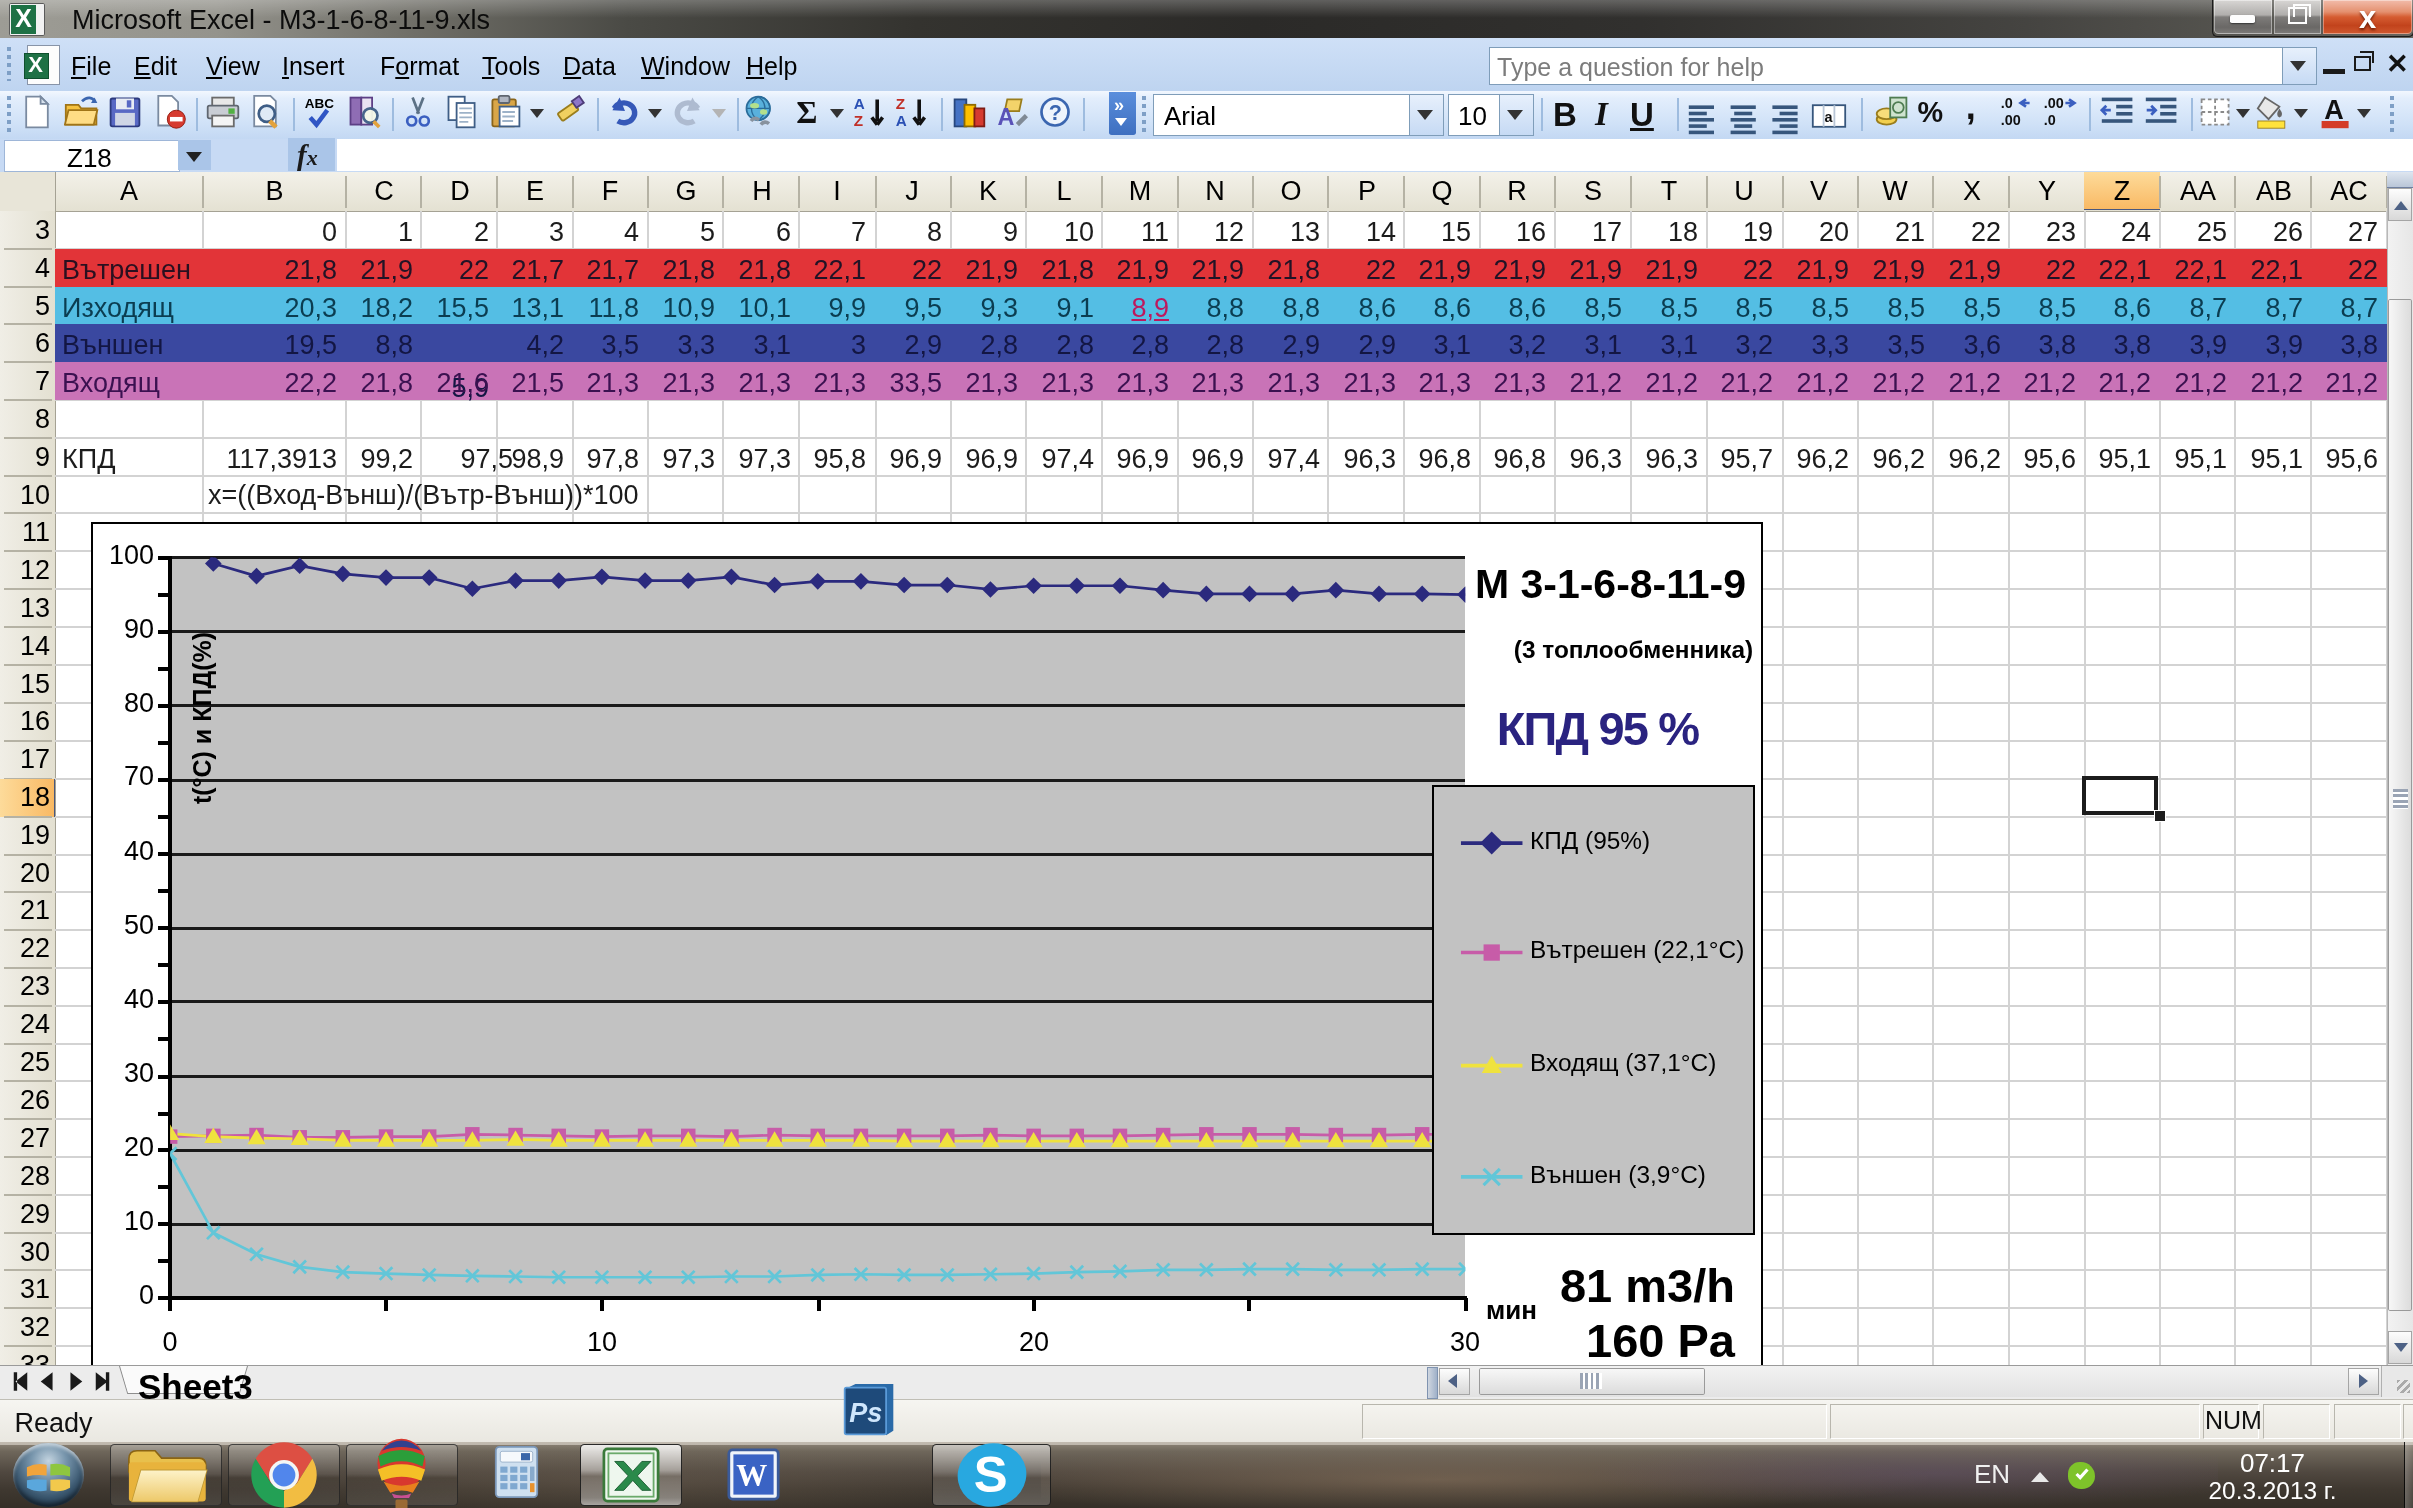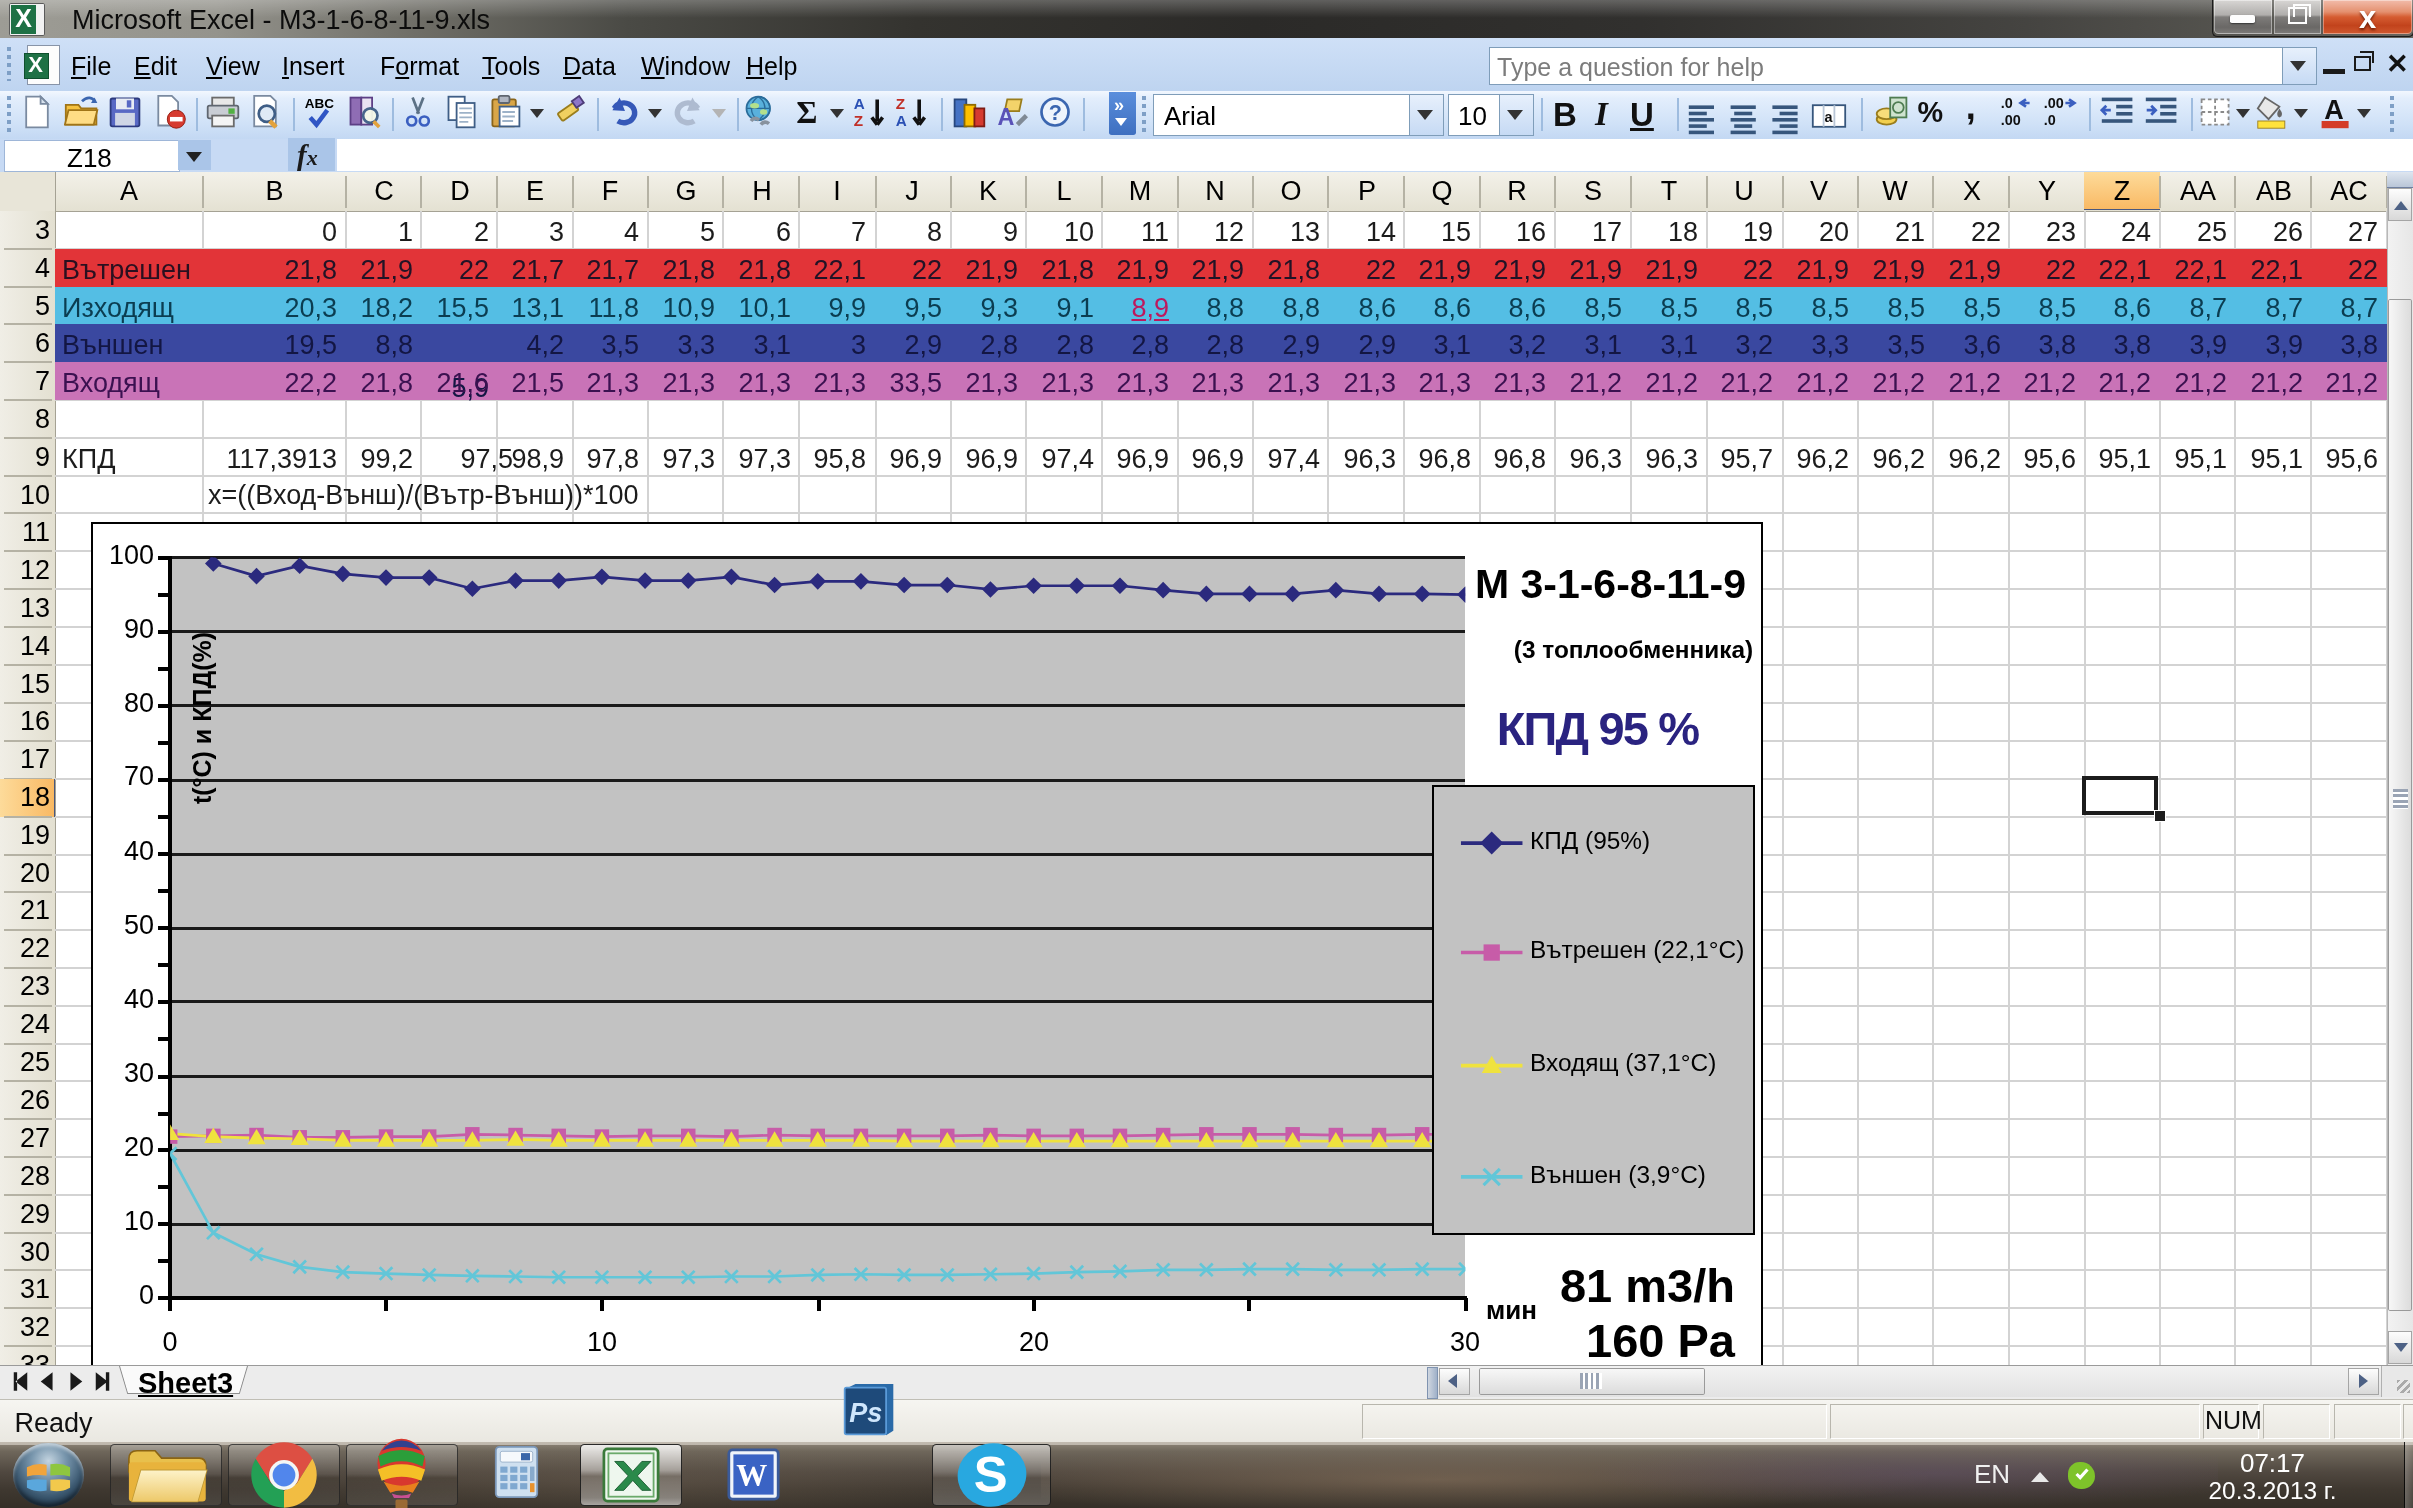--- a/index.html
+++ b/index.html
@@ -879,21 +879,21 @@
 <div class="abs" style="left:34px;top:1367px;width:27px;height:29px;"><svg width="27" height="29" viewBox="0 0 32 32">
       <path d="M22 5 L8 16 L22 27 Z" fill="#1a1a1a"></path>
     </svg></div>
 <div class="abs" style="left:62px;top:1367px;width:27px;height:29px;"><svg width="27" height="29" viewBox="0 0 32 32">
       <path d="M10 5 L24 16 L10 27 Z" fill="#1a1a1a"></path>
     </svg></div>
 <div class="abs" style="left:89px;top:1367px;width:27px;height:29px;"><svg width="27" height="29" viewBox="0 0 32 32">
       <path d="M8 5 L22 16 L8 27 Z M20 5 h4 v22 h-4 z" fill="#1a1a1a"></path>
     </svg></div>
 <div class="abs" style="left:119px;top:1366px;width:127px;height:32px;background:#fafafa;border-left:1.8px solid #8a8a8a;border-right:1.8px solid #8a8a8a;border-bottom:1.8px solid #8a8a8a;transform:perspective(54px) rotateX(-14deg);transform-origin:top;"></div>
-<div class="abs" style="left:138px;top:1367px;font-size:29px;font-weight:bold;color:#000;text-decoration:underline;">Sheet3</div>
+<div class="abs" style="left:138px;top:1367px;font-size:35px;font-weight:bold;color:#000;">Sheet3</div>
 <div class="abs" style="left:1427px;top:1367px;width:9px;height:30px;background:linear-gradient(90deg,#cfd6e0,#9fb0c8);border:0.9px solid #7f93b0;"></div>
 <div class="abs" style="left:1438px;top:1366px;width:943px;height:31px;background:linear-gradient(180deg,#f2f2f2,#e2e2e2);"></div>
 <div class="abs" style="left:1439px;top:1368px;width:31px;height:27px;background:linear-gradient(180deg,#fdfdfd,#d8d8d8);border:0.9px solid #a5a5a5;box-sizing:border-box;"></div>
 <div class="abs" style="left:1448px;top:1374px;width:0;height:0;border-top:7.2px solid transparent;border-bottom:7.2px solid transparent;border-right:9px solid #4d6185;"></div>
 <div class="abs" style="left:1479px;top:1368px;width:226px;height:27px;background:linear-gradient(180deg,#f7f7f7,#dcdcdc);border:0.9px solid #9a9a9a;box-sizing:border-box;border-radius:1.8px;"></div>
 <div class="abs" style="left:1580px;top:1373px;width:22px;height:16.3px;background:repeating-linear-gradient(90deg,#9aa4b4 0 2.7px,#fff 2.7px 5.4px);"></div>
 <div class="abs" style="left:2348px;top:1368px;width:31px;height:27px;background:linear-gradient(180deg,#fdfdfd,#d8d8d8);border:0.9px solid #a5a5a5;box-sizing:border-box;"></div>
 <div class="abs" style="left:2359px;top:1374px;width:0;height:0;border-top:7.2px solid transparent;border-bottom:7.2px solid transparent;border-left:9px solid #4d6185;"></div>
 <div class="abs" style="left:2381px;top:1366px;width:33px;height:31px;background:#e8e8e8;border-left:0.9px solid #b0b0b0;"></div>
 <div class="abs" style="left:2397px;top:1380px;width:12.7px;height:12.7px;background:repeating-linear-gradient(135deg,#aaa 0 2.7px,transparent 2.7px 5.4px);"></div>

